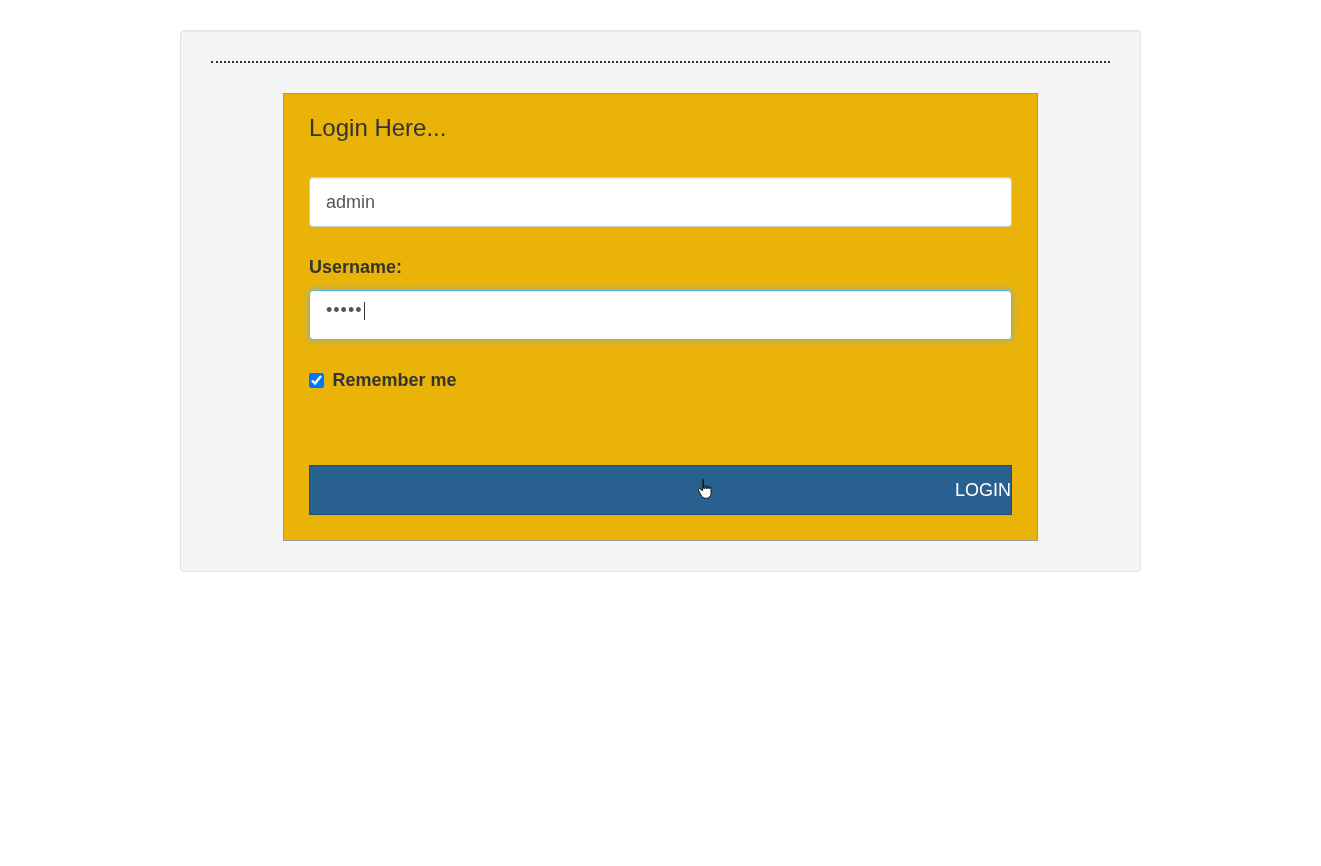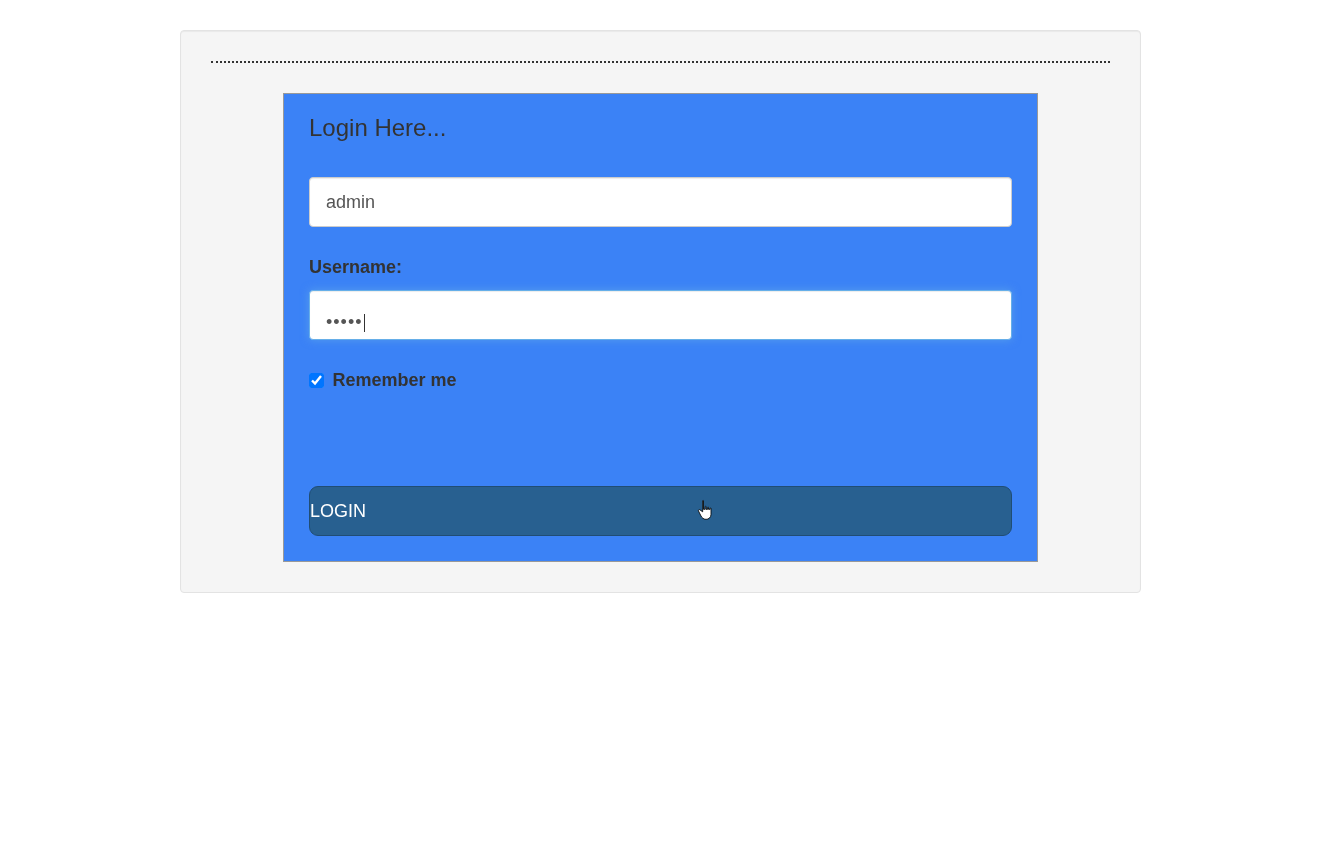--- a/index.html
+++ b/index.html
@@ -28,40 +28,40 @@
     }
     .divider {
       border: none;
       border-top: 2px dotted #333;
       margin: 0 0 30px 0;
     }
     .login-box {
       width: 755px;
       margin: 0 auto;
       border: 1px solid #999;
-      background: #3b82f6;
+      background: #eab308;
       padding: 20px 25px 25px 25px;
     }
     .login-heading {
       font-size: 24px;
       font-weight: 400;
       color: #333;
       margin-bottom: 35px;
     }
     .form-label {
       display: block;
       font-weight: 700;
       font-size: 18px;
       color: #333;
       margin-bottom: 12px;
     }
     .text-input {
       width: 100%;
       height: 50px;
-      padding: 18px 16px;
+      padding: 6px 16px;
       font-size: 18px;
       line-height: 1.5;
       color: #555;
       background: #fff;
       border: 1px solid #ccc;
       border-radius: 4px;
       box-shadow: inset 0 1px 1px rgba(0,0,0,0.075);
       margin-bottom: 30px;
     }
     .text-input.focused {
@@ -76,21 +76,21 @@
     }
     .pw-cursor {
       display: inline-block;
       width: 1px;
       height: 18px;
       background: #333;
       vertical-align: middle;
       margin-left: 1px;
     }
     .remember-row {
-      margin-bottom: 95px;
+      margin-bottom: 74px;
     }
     .remember-checkbox {
       display: inline-block;
       vertical-align: middle;
       margin-right: 4px;
       width: 15px;
       height: 15px;
     }
     .remember-label {
       display: inline-block;
@@ -99,23 +99,23 @@
       color: #333;
       vertical-align: middle;
     }
     .login-btn {
       width: 100%;
       height: 50px;
       background: #286090;
       border: 1px solid #204d74;
       color: #fff;
       font-size: 18px;
-      border-radius: 9px;
+      border-radius: 0;
       cursor: pointer;
-      text-align: left;
+      text-align: right;
       line-height: 48px;
       position: relative;
     }
     .cursor-pointer {
       position: absolute;
       left: 55%;
       top: 10px;
       width: 20px;
       height: 28px;
       pointer-events: none;

